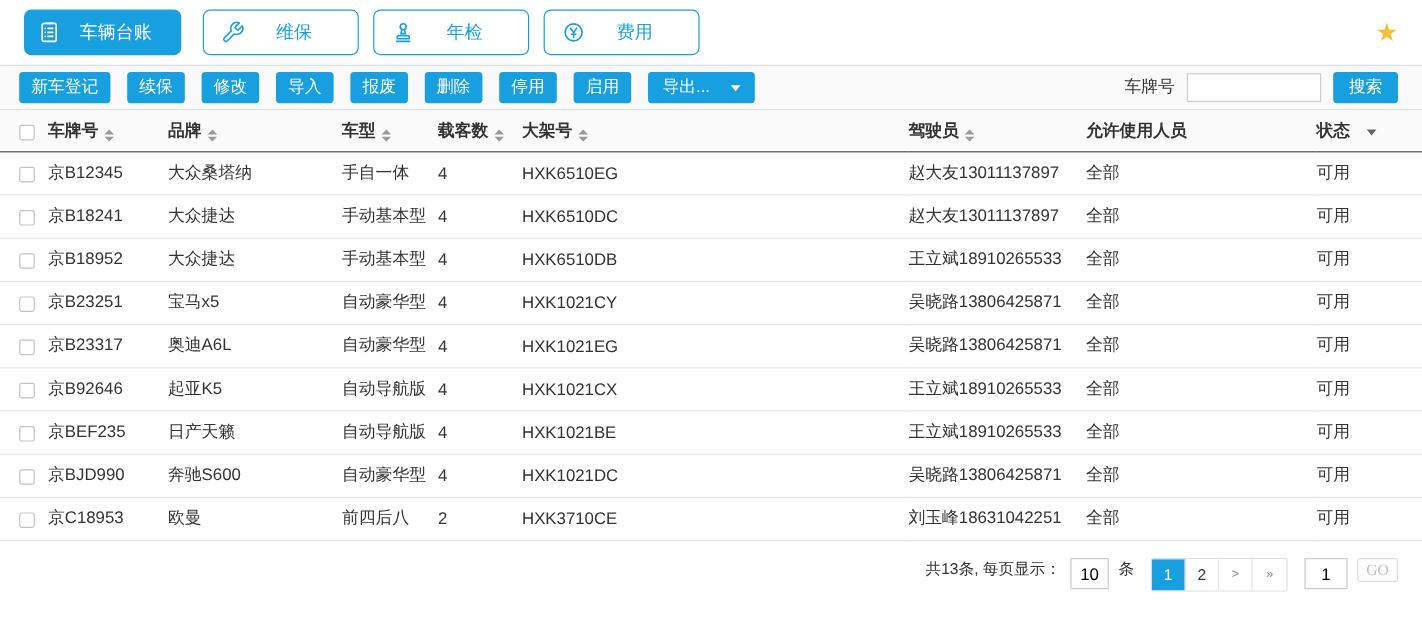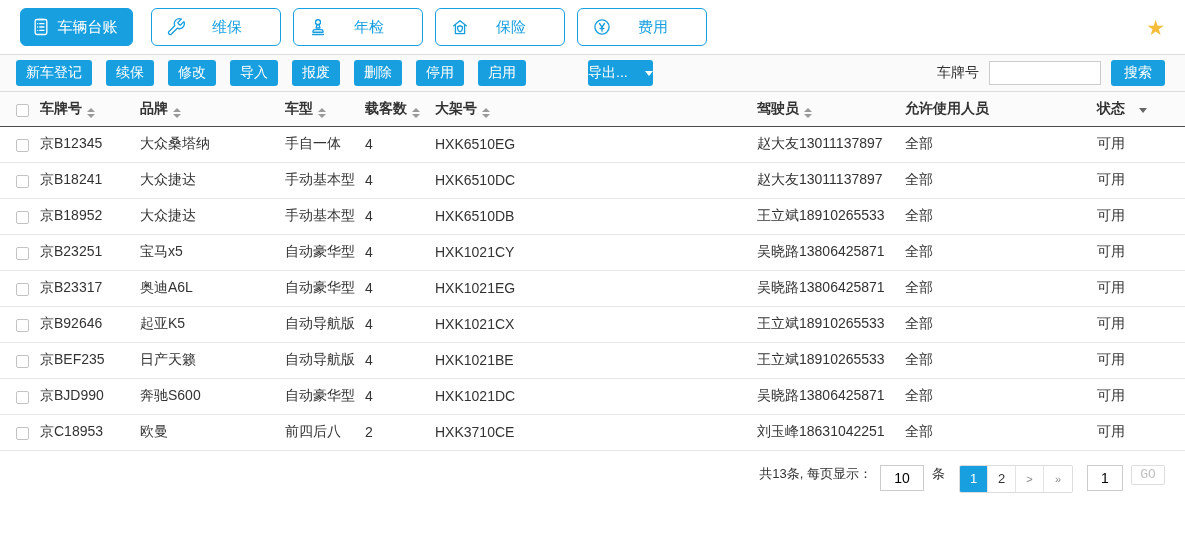--- a/index.html
+++ b/index.html
@@ -12,35 +12,35 @@
   }
 
   
   .tabbar{ display:flex; align-items:center; height:54px; padding:0 14px 0 20px; background:#fff; }
   .tab{
     display:flex; align-items:center; width:130px; height:38px; padding:0 12px 0 14px;
     border:1px solid var(--accent); border-radius:6px; background:#fff;
     color:var(--accent); margin-right:12px; font-size:15px; cursor:pointer;
   }
   .tab .lbl{ flex:1; text-align:center; }
-  .tab.active{ width:113px; padding:0 8px 0 10px; background:var(--accent); border-color:var(--accent); color:#fff; margin-right:18px; }
+  .tab.active{ width:131px; padding:0 8px 0 10px; background:var(--accent); border-color:var(--accent); color:#fff; margin-right:18px; }
   .tab svg{ flex:0 0 auto; display:block; }
   .star{ margin-left:auto; margin-right:6px; color:var(--star); font-size:21px; line-height:1; cursor:pointer; }
 
   
   .toolbar{
     display:flex; align-items:center; height:38px; padding:0 20px 0 16px;
     background:#fafafa; border-top:1px solid #ddd; border-bottom:1px solid #ddd;justify-content:center;
   }
   .tbtn{
     background:var(--accent); color:#fff; border:none; border-radius:3px;
     height:26px; padding:0 10px; margin-right:14px; font-size:14px;
     font-family:inherit; cursor:pointer; white-space:nowrap;
   }
-  .tbtn.export{ padding:0 0; display:flex; align-items:center;margin-left:48px; }
+  .tbtn.export{ padding:0 12px; display:flex; align-items:center; }
   .caret-down{
     display:inline-block; width:0; height:0; margin-left:17px;
     border-left:4px solid transparent; border-right:4px solid transparent; border-top:5px solid #fff;
   }
   .search-label{ margin-left:auto; color:#333; }
   .search-input{ width:112px; height:24px; border:1px solid #ccc; margin:0 10px; padding:0 6px; font-size:14px; font-family:inherit; background:#fff; }
   .search-btn{ margin-right:0; padding:0 13px; }
 
   
   table{ width:100%; border-collapse:collapse; table-layout:fixed; }
@@ -58,31 +58,31 @@
   .sort i{ display:block; width:0; height:0; border-left:4px solid transparent; border-right:4px solid transparent; }
   .sort .up{ border-bottom:4px solid #9a9a9a; }
   .sort .down{ border-top:4px solid #9a9a9a; }
   .filter-caret{
     display:inline-block; width:0; height:0; margin-left:14px; cursor:pointer;
     border-left:4px solid transparent; border-right:4px solid transparent; border-top:5px solid #666;
   }
 
   
   .footer{ display:flex; justify-content:flex-end; padding:14px 20px 0 0; font-size:13px; color:#333; }
-  .pagesize-input{ width:44px; height:26px; border:1px solid #ccc; text-align:center; font-size:14px; margin:0 8px; font-family:inherit; background:#fff; }
+  .pagesize-input{ width:32px; height:26px; border:1px solid #ccc; text-align:center; font-size:14px; margin:0 8px; font-family:inherit; background:#fff; }
   .pager{ display:flex; border:1px solid #ddd; border-radius:2px; overflow:hidden; margin-left:14px; }
   .pg{
     min-width:28px; height:26px; padding:0 5px; display:flex; align-items:center; justify-content:center;
     background:#fff; border-right:1px solid #e4e4e4; font-size:13px; color:#333; cursor:pointer;
   }
   .pg:last-child{ border-right:none; }
   .pg.active{ background:var(--accent); color:#fff; }
   .pg.arrow{ color:#888; font-size:11px; }
   .goto-input{ width:36px; height:26px; border:1px solid #ccc; text-align:center; font-size:14px; margin-left:14px; font-family:inherit; background:#fff; }
-  .go-btn{ height:20px; min-width:34px; margin-left:8px; border:1px solid #ddd; border-radius:2px; background:#fff; color:#c0c0c0; font-size:13px; font-family:Liberation Mono, monospace; cursor:pointer; }
+  .go-btn{ height:20px; min-width:34px; margin-left:8px; border:1px solid #ddd; border-radius:2px; background:#fff; color:#c0c0c0; font-size:13px; font-family:Liberation Serif, serif; cursor:pointer; }
 </style>
 </head>
 <body>
 
 <div class="tabbar">
 
   <div class="tab active">
     <svg width="20" height="20" viewBox="0 0 24 24" fill="none" stroke="currentColor" stroke-width="1.6" stroke-linecap="round" stroke-linejoin="round">
       <rect x="5" y="3" width="14" height="18" rx="2"></rect>
       <path d="M9 3h6"></path>
@@ -102,28 +102,20 @@
   <div class="tab">
     <svg width="20" height="20" viewBox="0 0 24 24" fill="none" stroke="currentColor" stroke-width="1.6" stroke-linecap="round" stroke-linejoin="round">
       <circle cx="12" cy="6.3" r="3"></circle>
       <path d="M10.8 9 9.7 13.2h4.6L13.2 9"></path>
       <path d="M6 18.3v-1.1a2 2 0 0 1 2-2h8a2 2 0 0 1 2 2v1.1z"></path>
       <path d="M5.5 21h13"></path>
     </svg>
     <span class="lbl">年检</span>
   </div>
 
-  <div class="tab">
-    <svg width="20" height="20" viewBox="0 0 24 24" fill="none" stroke="currentColor" stroke-width="1.6" stroke-linecap="round" stroke-linejoin="round">
-      <path d="M4.5 10.5 12 4.5l7.5 6"></path>
-      <path d="M6.5 9.2V20h11V9.2"></path>
-      <path d="M12 10.5l2.8 1v2.6c0 1.9-1.2 3.1-2.8 3.8-1.6-.7-2.8-1.9-2.8-3.8v-2.6z"></path>
-    </svg>
-    <span class="lbl">保险</span>
-  </div>
 
   <div class="tab">
     <svg width="20" height="20" viewBox="0 0 24 24" fill="none" stroke="currentColor" stroke-width="1.6" stroke-linecap="round" stroke-linejoin="round">
       <circle cx="12" cy="12" r="8.5"></circle>
       <path d="M9 7.8l3 4.4 3-4.4"></path>
       <path d="M12 12.2V17"></path>
       <path d="M9.7 13.8h4.6"></path>
     </svg>
     <span class="lbl">费用</span>
   </div>

